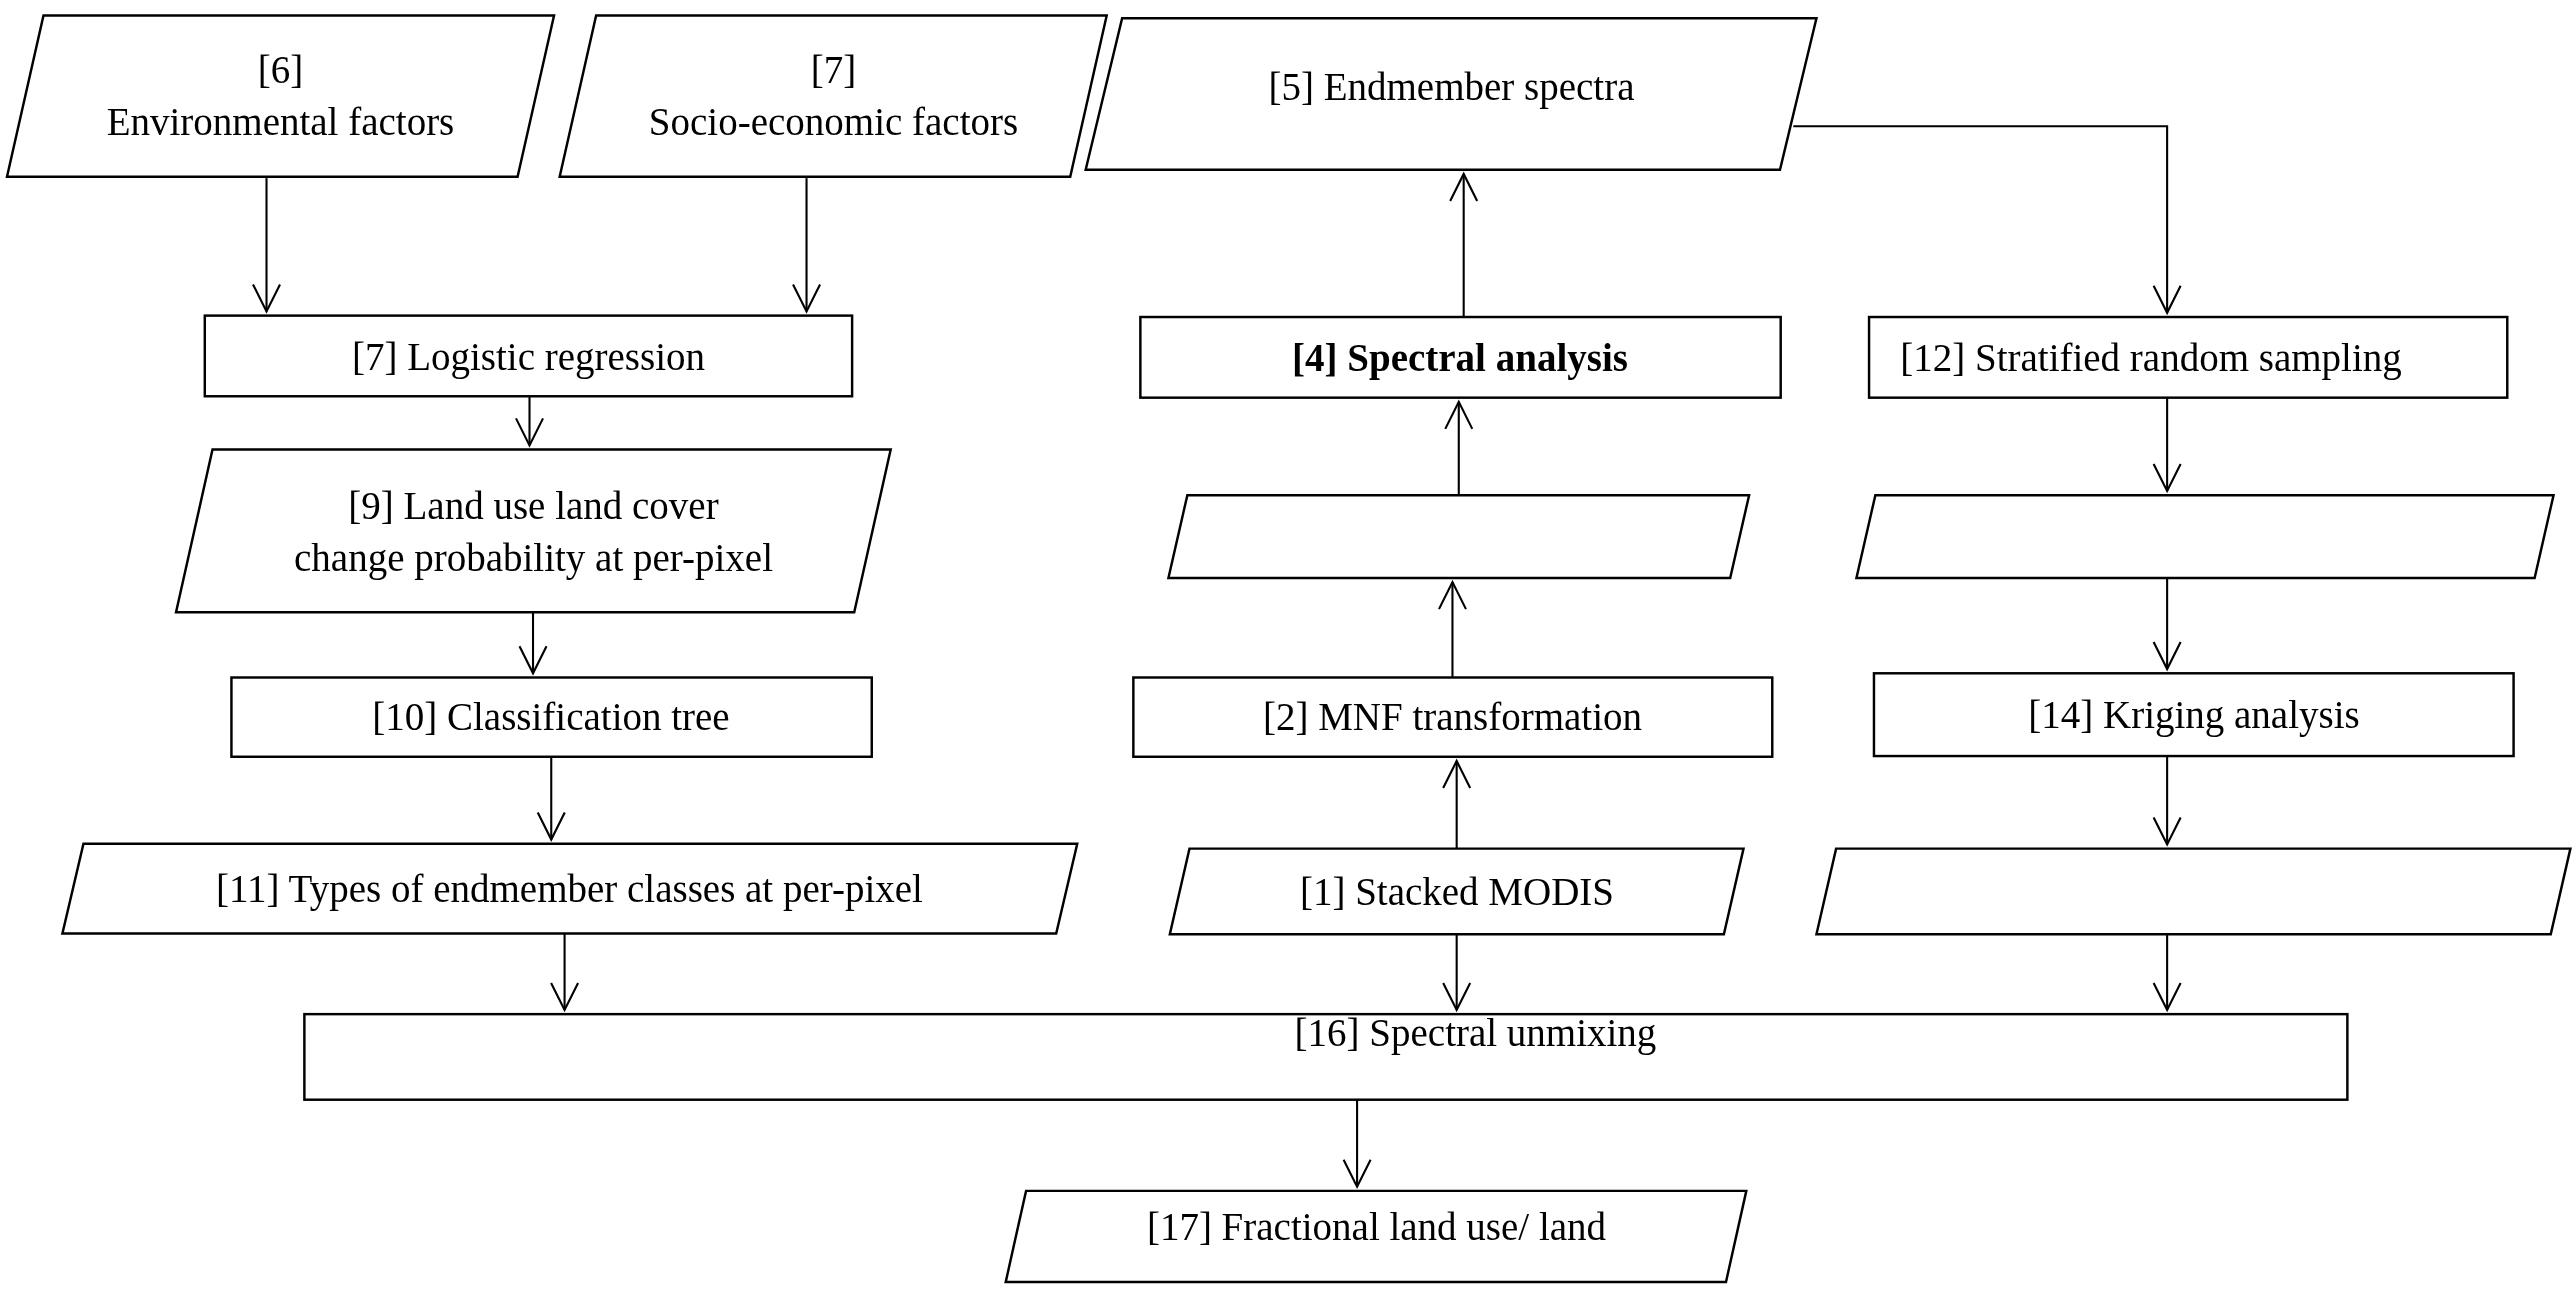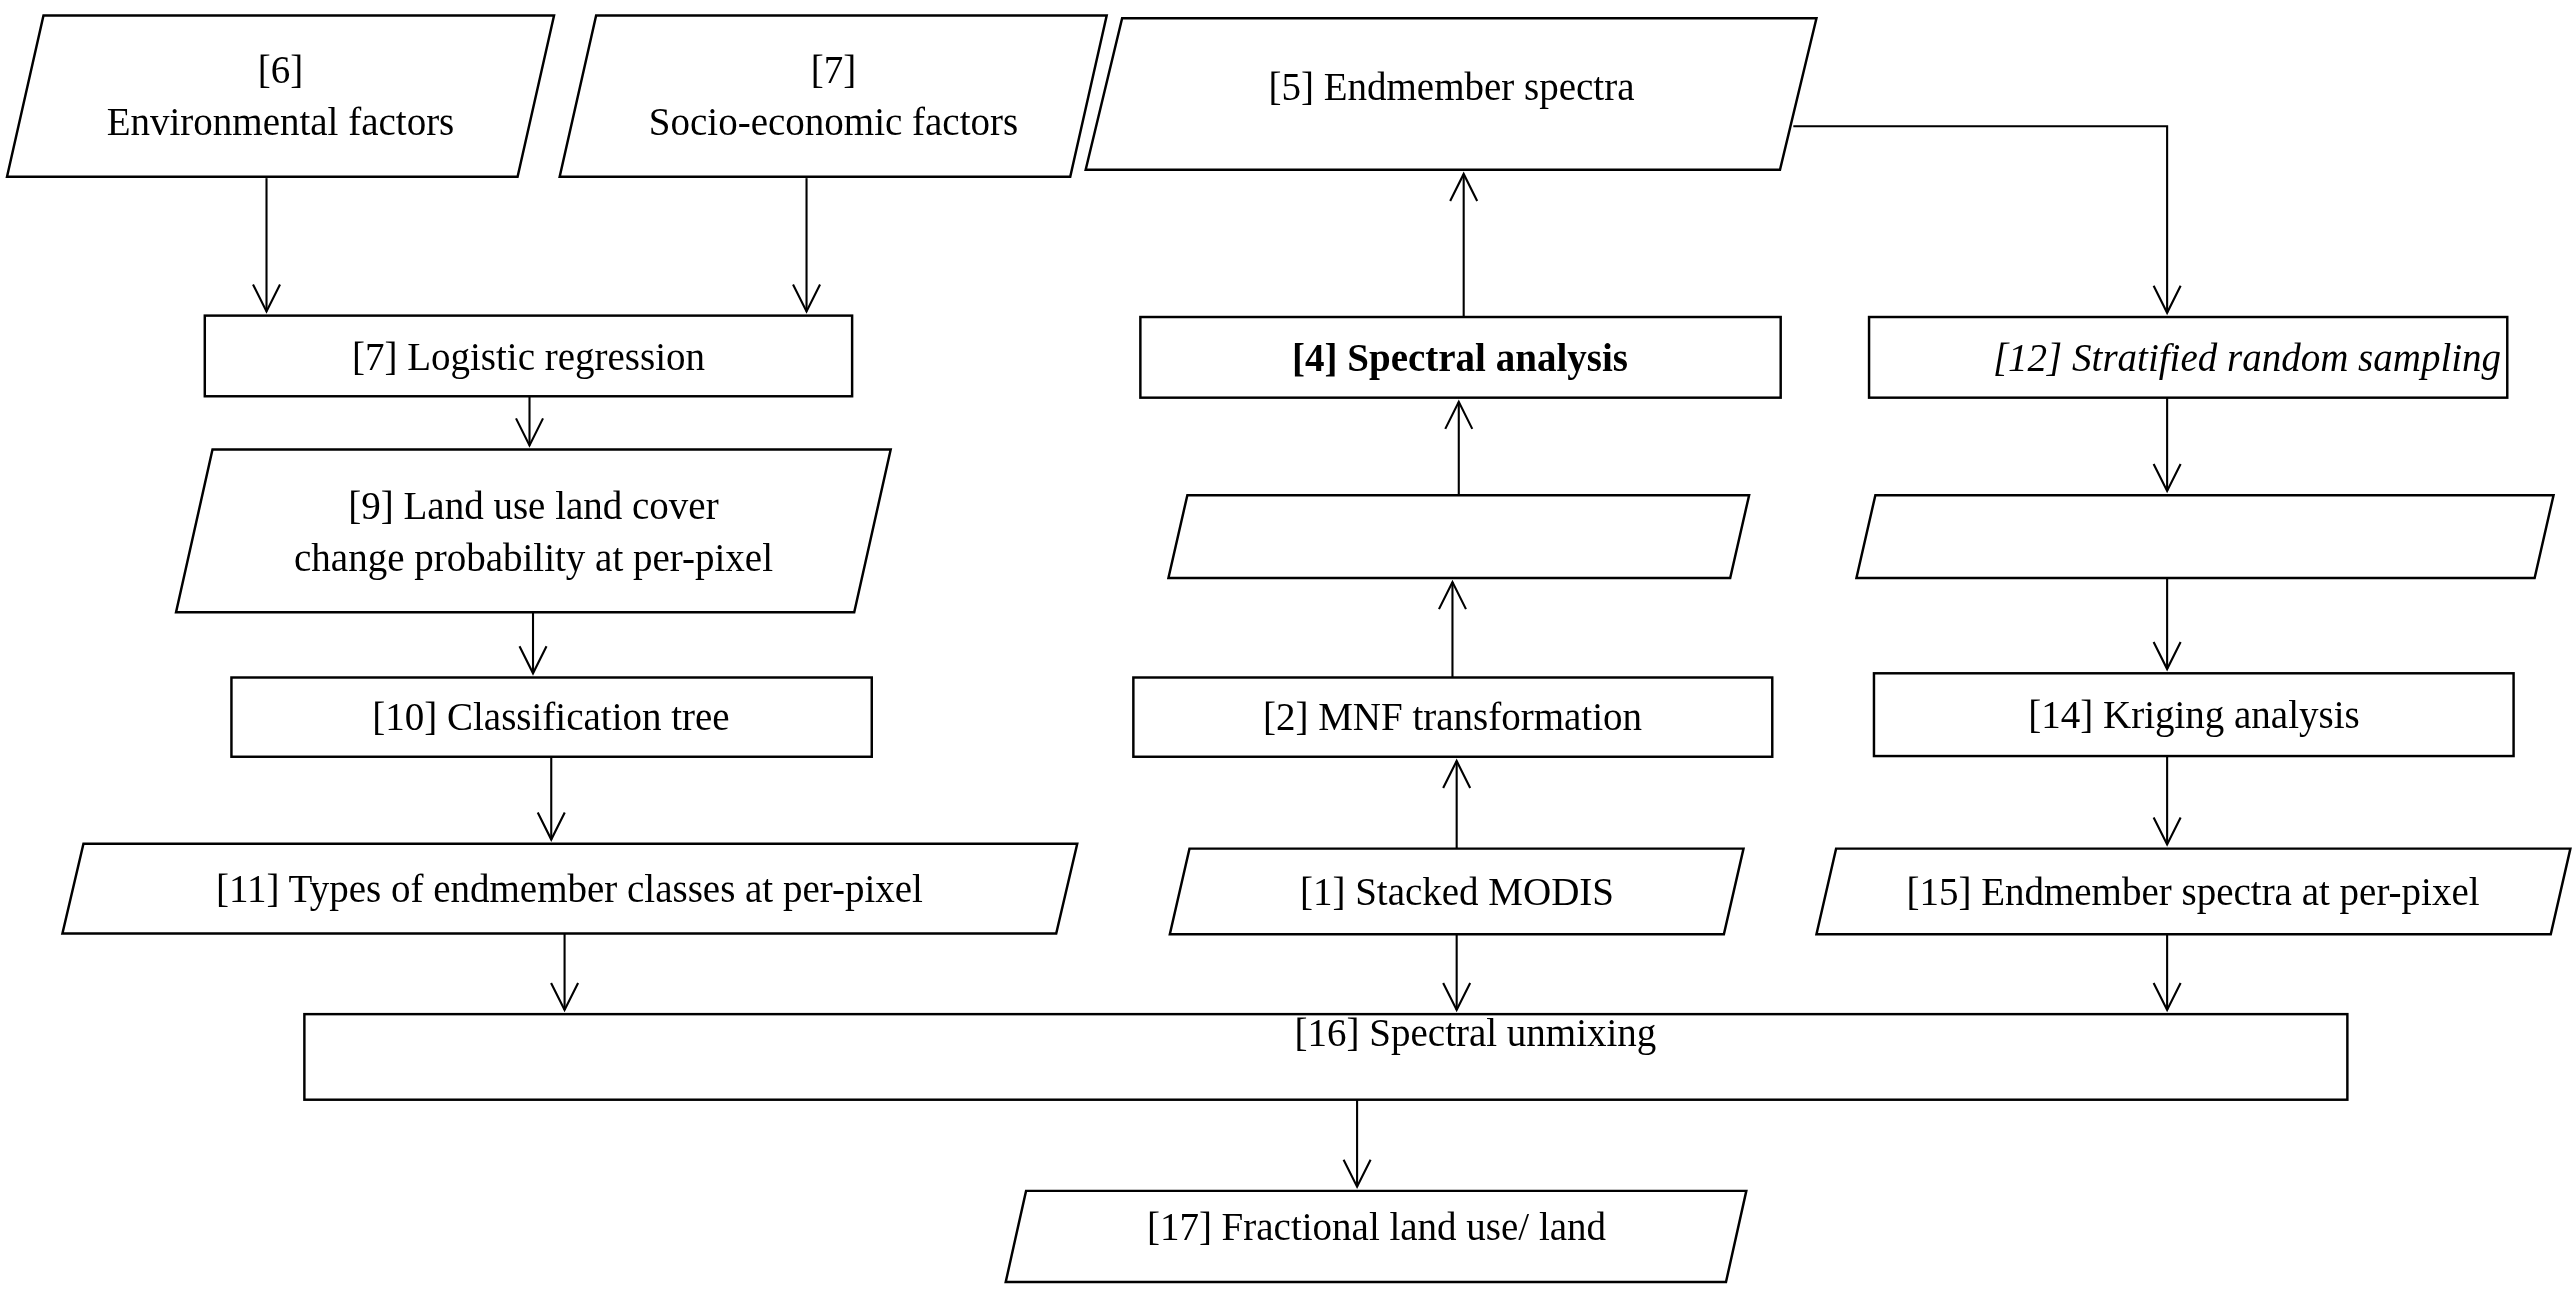--- a/index.html
+++ b/index.html
@@ -85,30 +85,29 @@
   </svg>
 
   <div class="node-label" style="left:7px;   top:15.4px;   width:547px;  height:161px;">[6]
 Environmental factors</div>
   <div class="node-label" style="left:560px;  top:15.4px;   width:547px;  height:161px;">[7]
 Socio-economic factors</div>
   <div class="node-label" style="left:1086px; top:11.2px;   width:731px; height:151px;">[5] Endmember spectra</div>
 
   <div class="node-label" style="left:205px;  top:316px;  width:647px;  height:81px;">[7] Logistic regression</div>
   <div class="node-label" style="left:1140px; top:317px;  width:640px;  height:81px;font-weight:bold;">[4] Spectral analysis</div>
-  <div class="node-label" style="left:1965px; top:317px;  width:564px;  height:81px;font-style:italic;">[12] Stratified random sampling</div>
+  <div class="node-label" style="left:1869px; top:317px;  width:564px;  height:81px;">[12] Stratified random sampling</div>
 
   <div class="node-label" style="left:176px;  top:450px;  width:715px; height:163px;">[9] Land use land cover
 change probability at per-pixel</div>
 
   <div class="node-label" style="left:231px;  top:677px;  width:640px;  height:79px;">[10] Classification tree</div>
   <div class="node-label" style="left:1133px; top:677px;  width:639px;  height:79px;">[2] MNF transformation</div>
   <div class="node-label" style="left:1874px; top:673px;  width:640px;  height:83px;">[14] Kriging analysis</div>
 
   <div class="node-label" style="left:62px;   top:844px; width:1015px; height:90px;">[11] Types of endmember classes at per-pixel</div>
   <div class="node-label" style="left:1170px; top:849px; width:574px;  height:86px;">[1] Stacked MODIS</div>
-  <div class="node-label" style="left:1816px; top:849px; width:754px; height:86px;">[15] Endmember spectra at per-pixel</div>
 
   <div class="node-label" style="left:304px;  top:990px; width:2343px; height:86px;">[16] Spectral unmixing</div>
   <div class="node-label" style="left:1006px; top:1191px; width:741px; height:72px;">[17] Fractional land use/ land</div>
 
 </div>
 
 
 </body></html>

